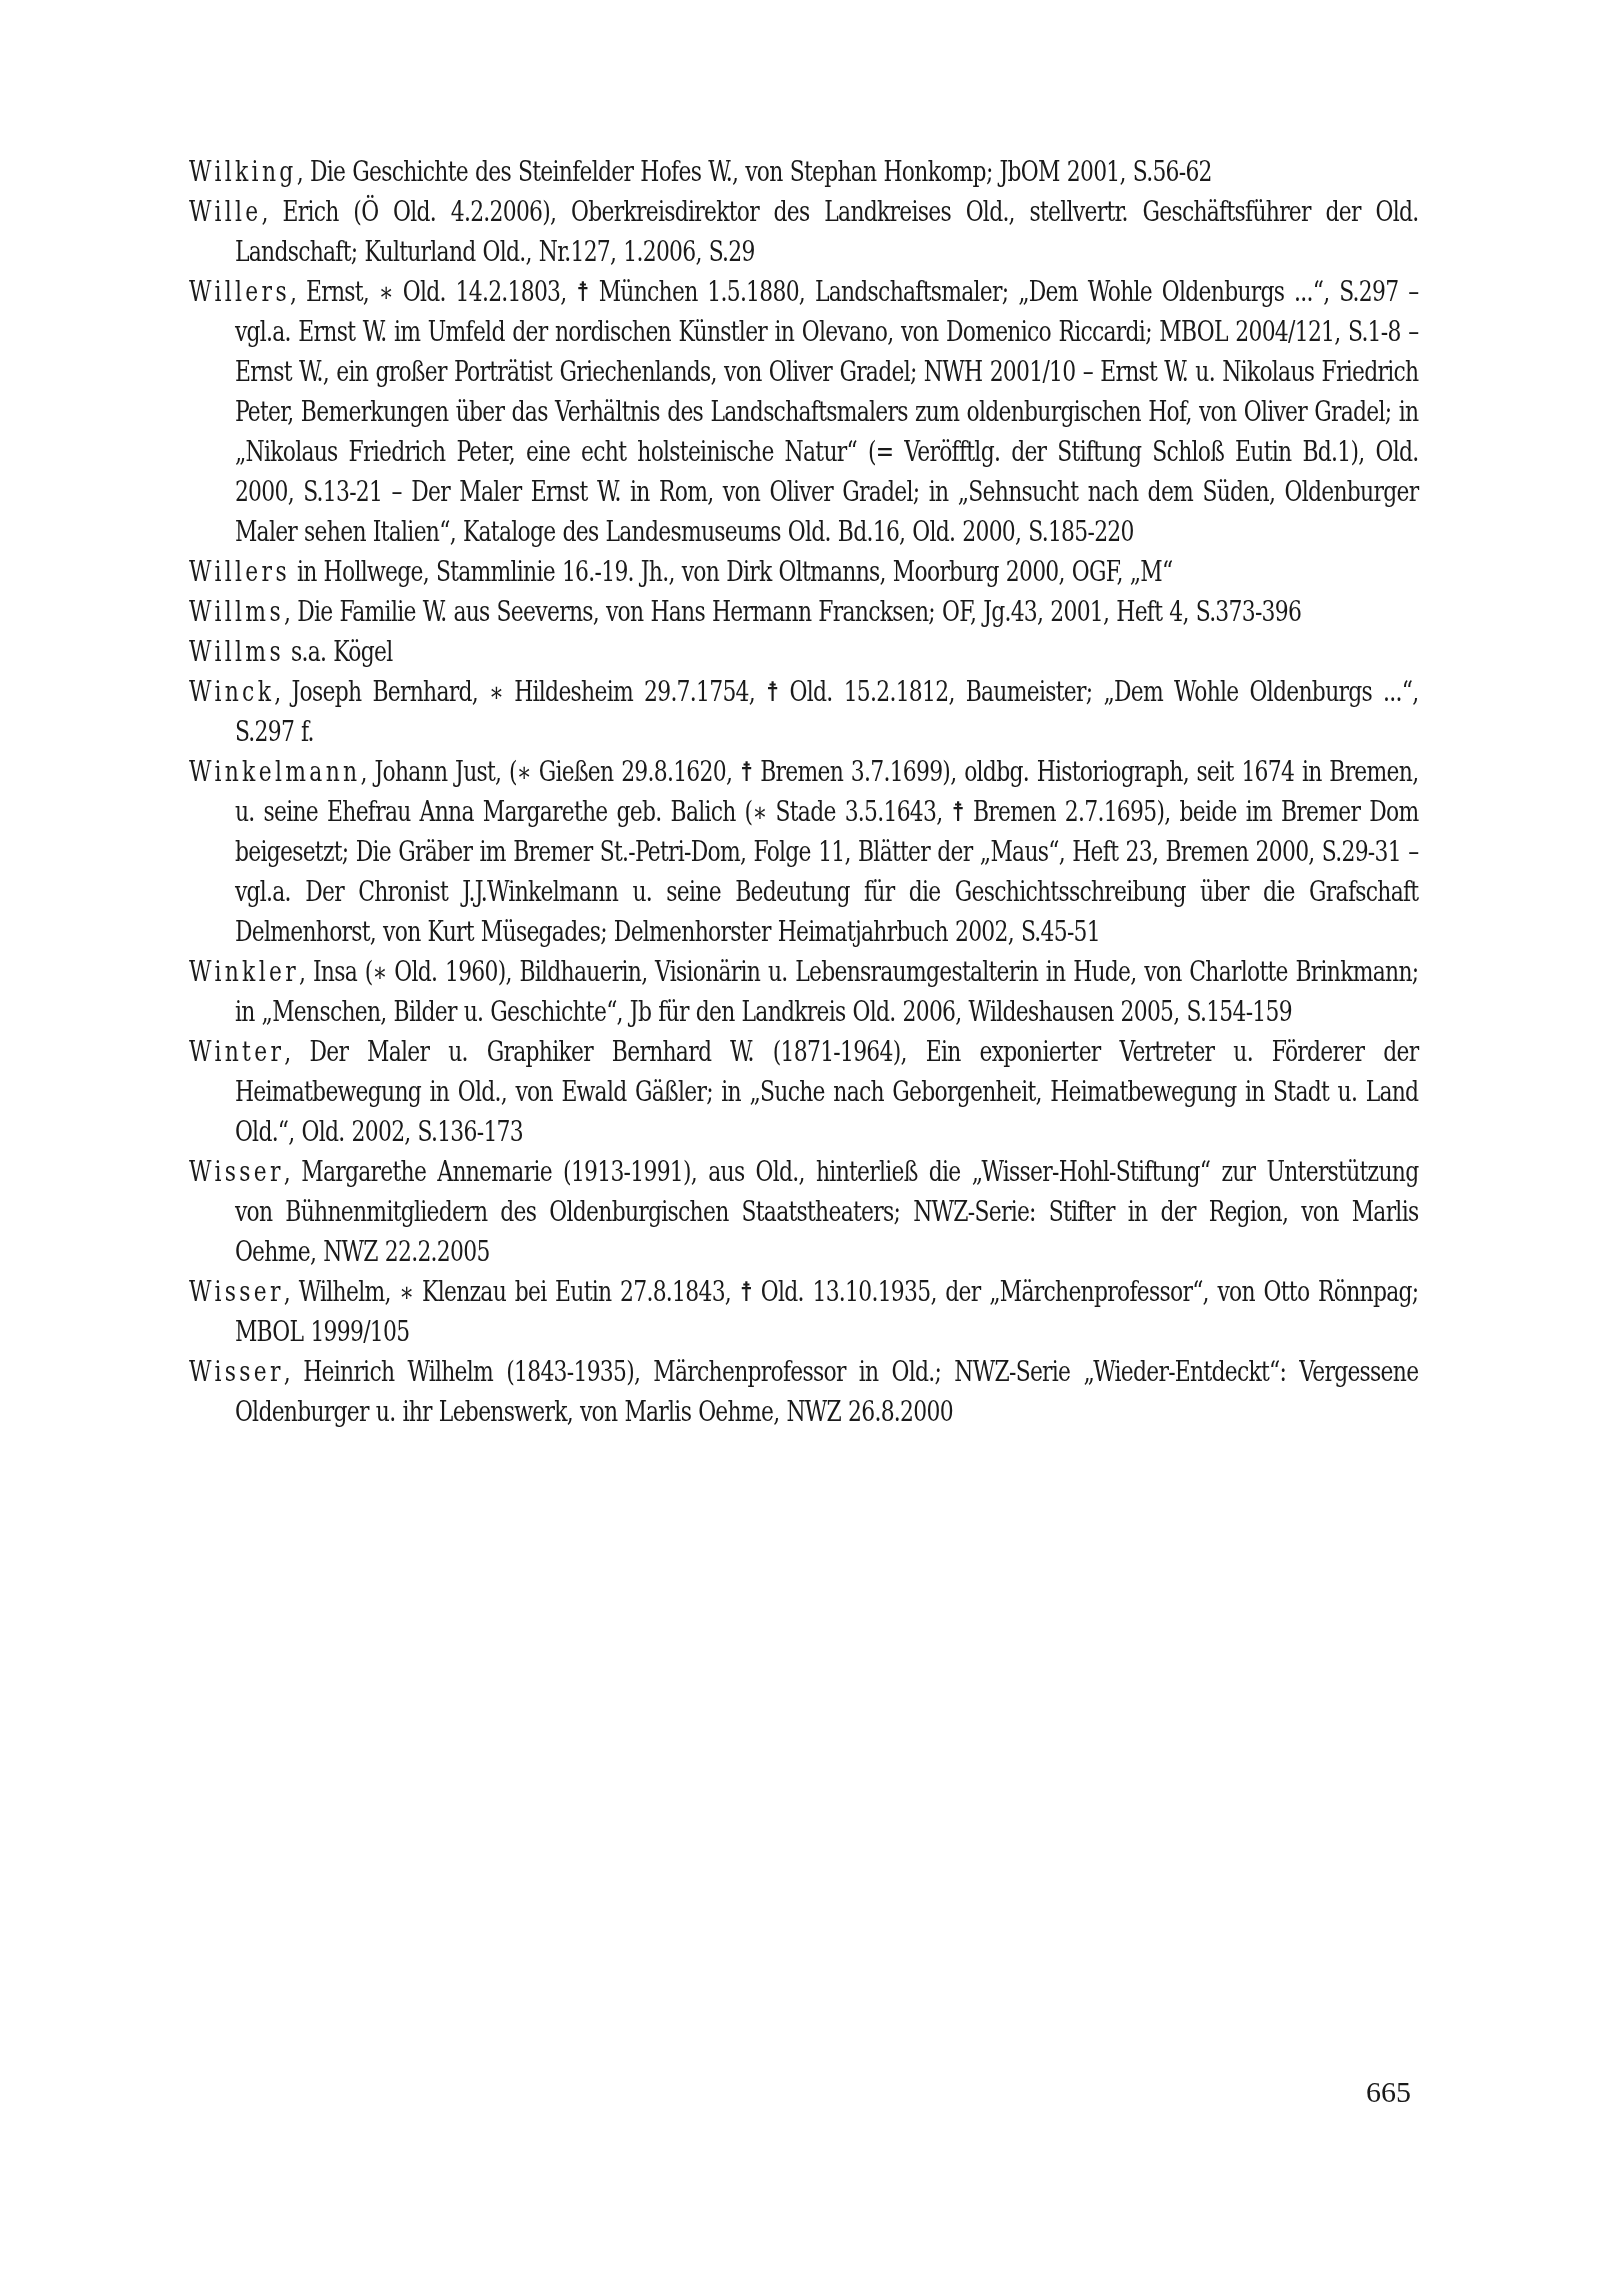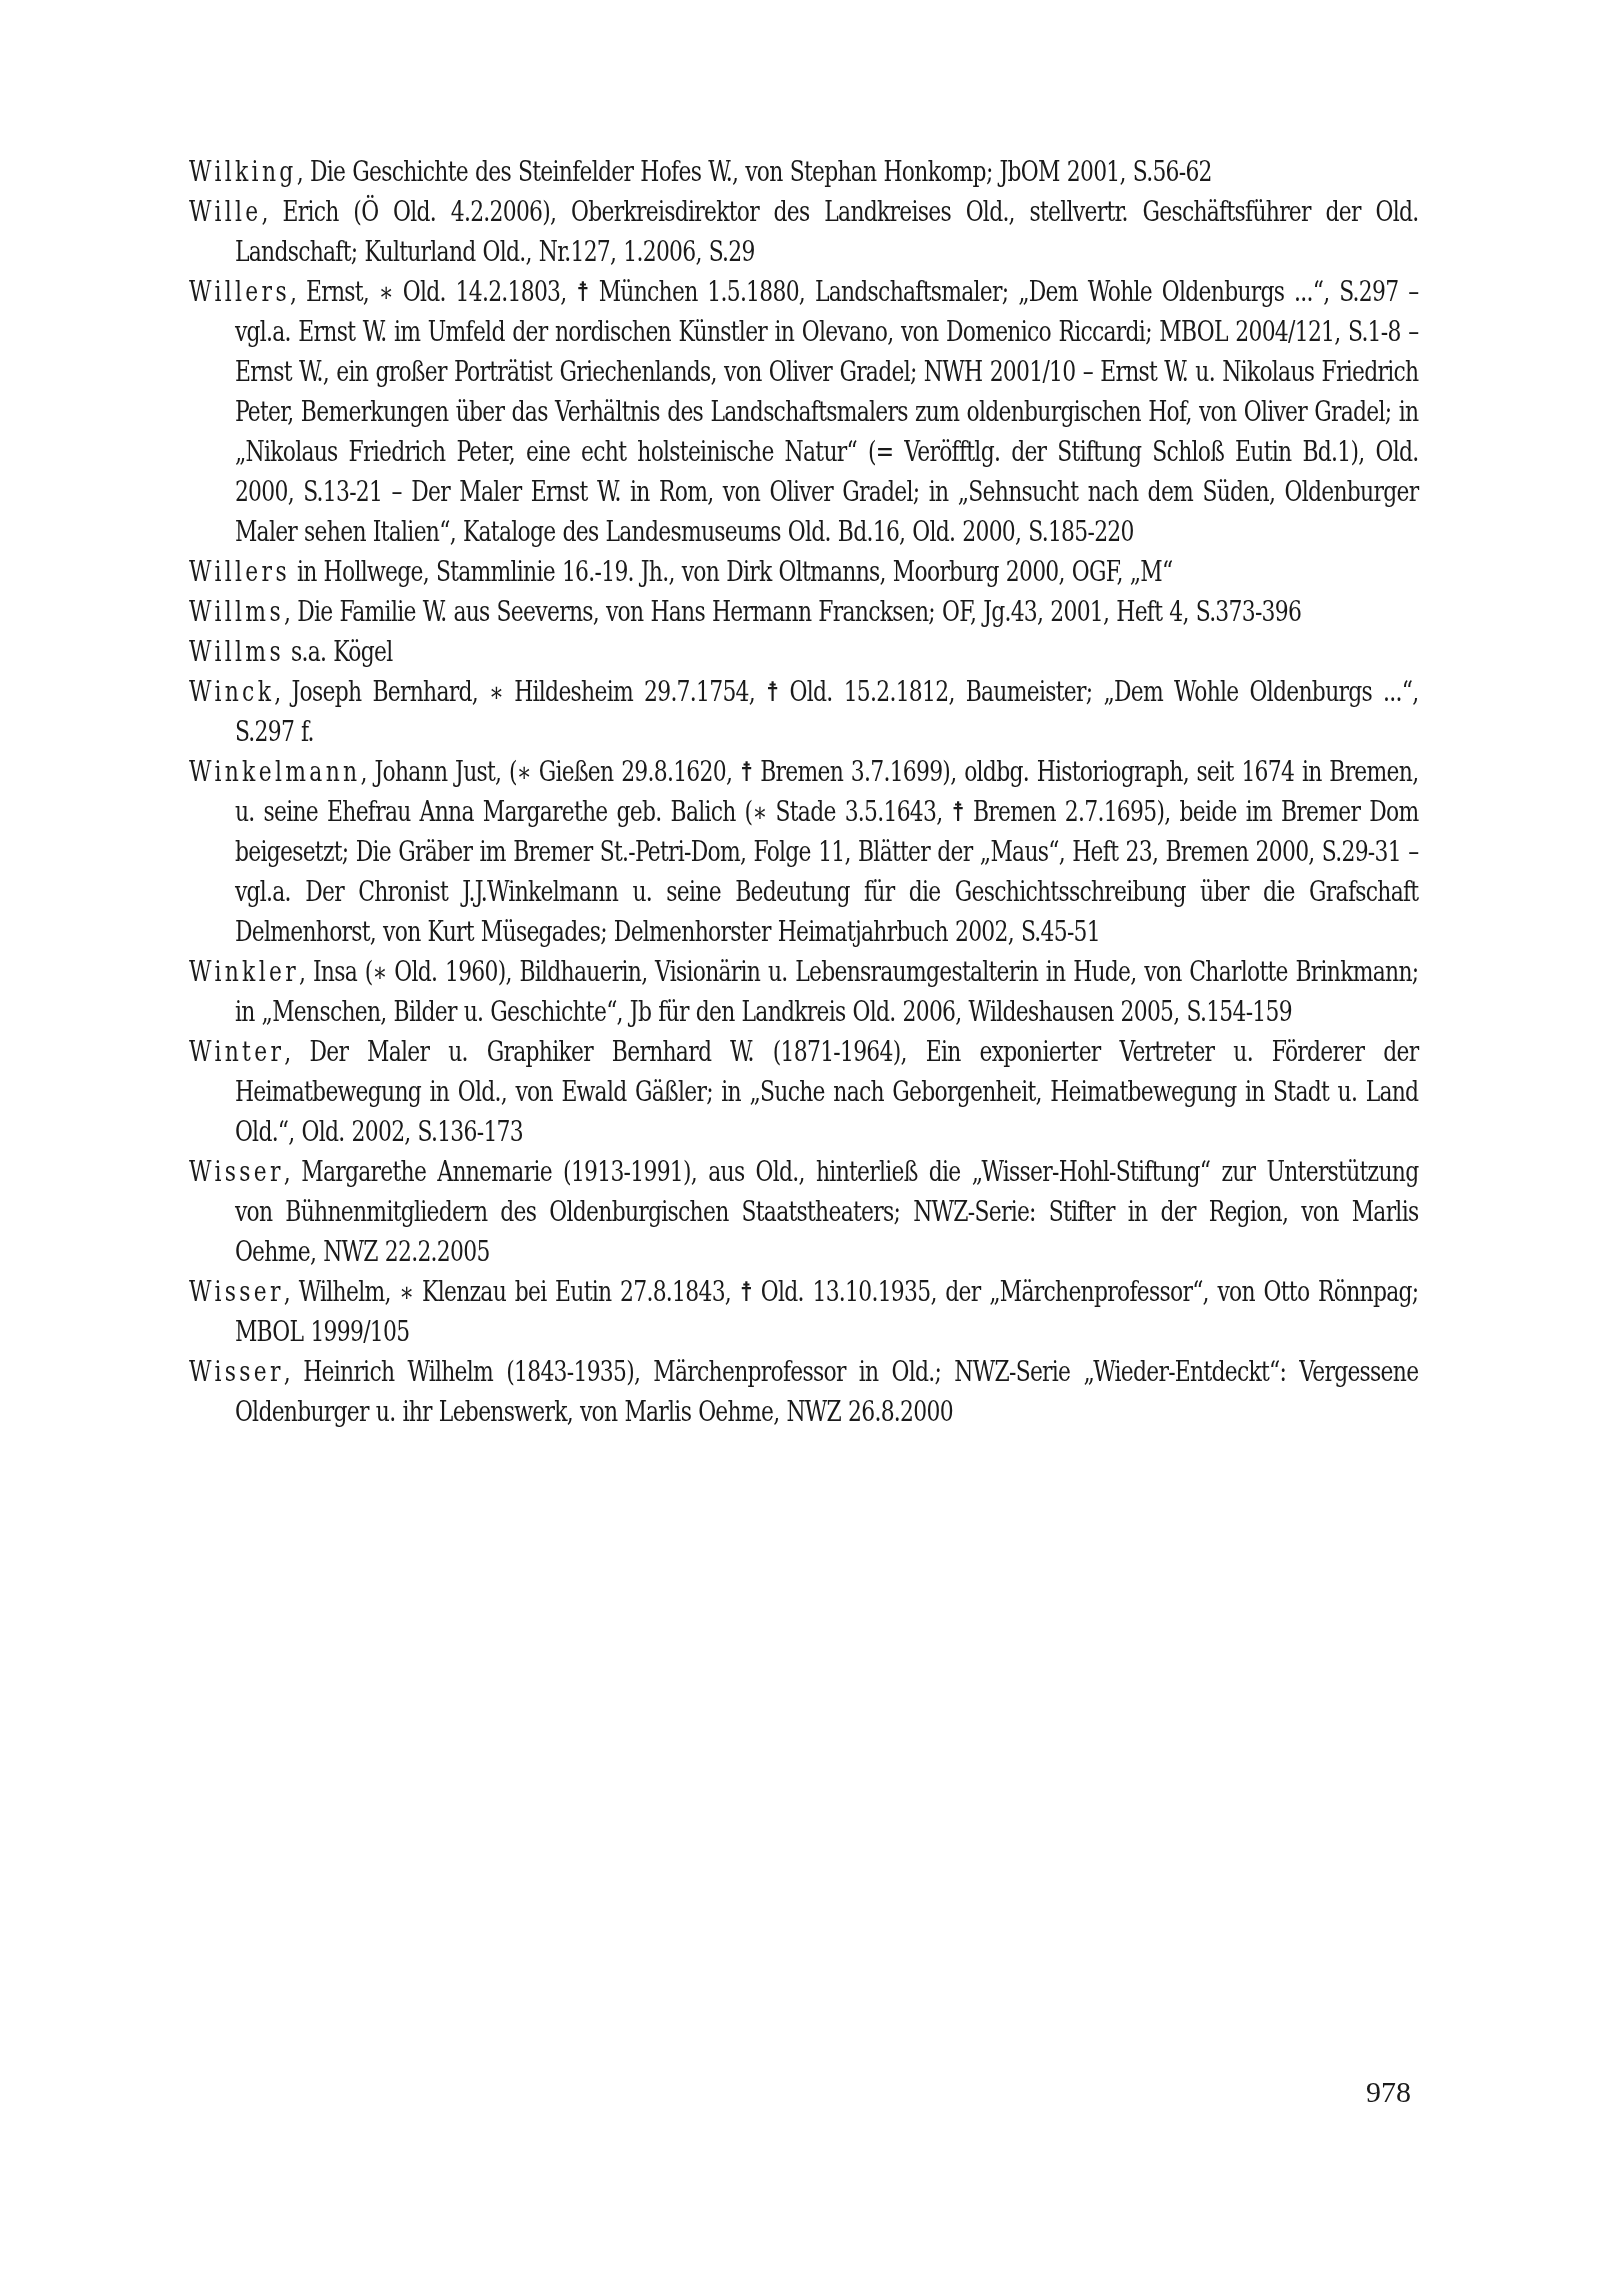--- a/index.html
+++ b/index.html
@@ -64,14 +64,14 @@
     <p class="entry"><span class="head">Winck</span><span>, Joseph Bernhard, ∗ Hildesheim 29.7.1754, ☨ Old. 15.2.1812, Baumeister; „Dem Wohle Oldenburgs ...“, S.297 f.</span></p>
     <p class="entry"><span class="head">Winkelmann</span><span>, Johann Just, (∗ Gießen 29.8.1620, ☨ Bremen 3.7.1699), oldbg. Historiograph, seit 1674 in Bremen, u. seine Ehefrau Anna Margarethe geb. Balich (∗ Stade 3.5.1643, ☨ Bremen 2.7.1695), beide im Bremer Dom beigesetzt; Die Gräber im Bremer St.-Petri-Dom, Folge 11, Blätter der „Maus“, Heft 23, Bremen 2000, S.29-31 – vgl.a. Der Chronist J.J.Winkelmann u. seine Bedeutung für die Geschichtsschreibung über die Grafschaft Delmenhorst, von Kurt Müsegades; Delmenhorster Heimatjahrbuch 2002, S.45-51</span></p>
     <p class="entry"><span class="head">Winkler</span><span>, Insa (∗ Old. 1960), Bildhauerin, Visionärin u. Lebensraumgestalterin in Hude, von Charlotte Brinkmann; in „Menschen, Bilder u. Geschichte“, Jb für den Landkreis Old. 2006, Wildeshausen 2005, S.154-159</span></p>
     <p class="entry"><span class="head">Winter</span><span>, Der Maler u. Graphiker Bernhard W. (1871-1964), Ein exponierter Vertreter u. Förderer der Heimatbewegung in Old., von Ewald Gäßler; in „Suche nach Geborgenheit, Heimatbewegung in Stadt u. Land Old.“, Old. 2002, S.136-173</span></p>
     <p class="entry"><span class="head">Wisser</span><span>, Margarethe Annemarie (1913-1991), aus Old., hinterließ die „Wisser-Hohl-Stiftung“ zur Unterstützung von Bühnenmitgliedern des Oldenburgischen Staatstheaters; NWZ-Serie: Stifter in der Region, von Marlis Oehme, NWZ 22.2.2005</span></p>
     <p class="entry"><span class="head">Wisser</span><span>, Wilhelm, ∗ Klenzau bei Eutin 27.8.1843, ☨ Old. 13.10.1935, der „Märchenprofessor“, von Otto Rönnpag; MBOL 1999/105</span></p>
     <p class="entry"><span class="head">Wisser</span><span>, Heinrich Wilhelm (1843-1935), Märchenprofessor in Old.; NWZ-Serie „Wieder-Entdeckt“: Vergessene Oldenburger u. ihr Lebenswerk, von Marlis Oehme, NWZ 26.8.2000</span></p>
   </div>
 </div>
 
-<div class="page-number">978</div>
+<div class="page-number">665</div>
 
 
 </body></html>

